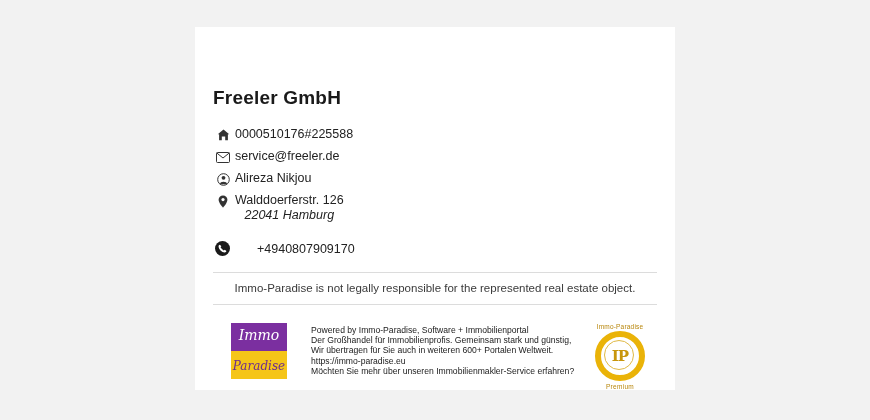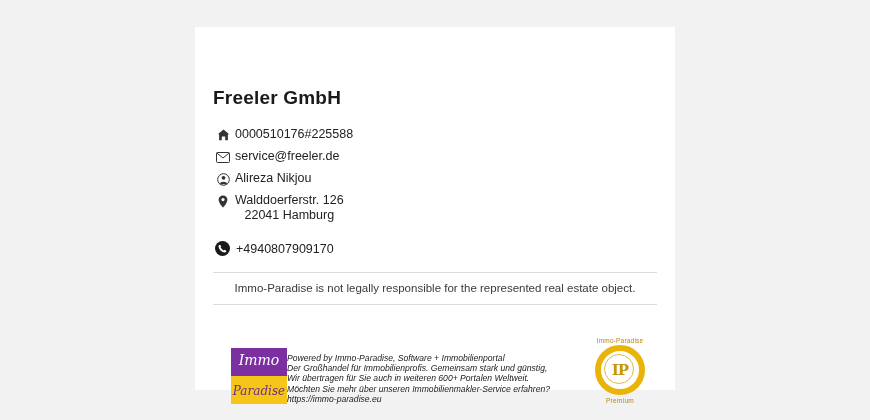--- a/index.html
+++ b/index.html
@@ -56,25 +56,27 @@
     margin-top: 1px;
   }
   .contact-text {
     font-size: 12.5px;
     color: #222222;
     line-height: 15px;
     padding-left: 2px;
   }
   .contact-text .line2 {
     display: block;
+    font-style: italic;
   }
   .phone-row {
     display: flex;
     align-items: center;
     margin-top: 18px;
+    gap: 21px;
   }
   .phone-icon-circle {
     width: 15px;
     height: 15px;
     min-width: 15px;
     border-radius: 50%;
     background: #1a1a1a;
     display: flex;
     align-items: center;
     justify-content: center;
@@ -99,22 +101,22 @@
     padding: 9px 0 10px 0;
   }
   .divider2 {
     border: none;
     border-top: 1px solid #dcdcdc;
     margin: 0;
     width: 444px;
   }
   .footer {
     display: flex;
-    align-items: flex-end;
-    margin-top: 32px;
+    align-items: flex-start;
+    margin-top: 18px;
   }
   .logo-immo {
     width: 56px;
     min-width: 56px;
     height: 56px;
     position: relative;
     margin-left: 18px;
   }
   .logo-immo .top-half {
     position: absolute;
@@ -143,25 +145,25 @@
     left: 0; top: 36px;
     width: 56px;
     text-align: center;
     color: #6d2d8e;
     font-family: "DejaVu Serif", serif;
     font-style: italic;
     font-size: 12px;
   }
   .powered-text {
     flex: 1;
+    padding-left: 24px;
     font-size: 8.6px;
     line-height: 10.2px;
     color: #1a1a1a;
     padding-top: 2px;
-    font-style: italic;
   }
   .powered-text div { white-space: nowrap; }
   .badge {
     width: 62px;
     min-width: 62px;
     text-align: center;
     padding-top: 0px;
     margin-right: 6px;
   }
   .badge-top {
@@ -276,22 +278,22 @@
         <div class="top-half"></div>
         <div class="bottom-half"></div>
         <div class="txt-immo">Immo</div>
         <div class="txt-paradise">Paradise</div>
       </div>
 
       <div class="powered-text">
         <div>Powered by Immo-Paradise, Software + Immobilienportal</div>
         <div>Der Großhandel für Immobilienprofis. Gemeinsam stark und günstig,</div>
         <div>Wir übertragen für Sie auch in weiteren 600+ Portalen Weltweit.</div>
+        <div>https://immo-paradise.eu</div>
         <div>Möchten Sie mehr über unseren Immobilienmakler-Service erfahren?</div>
-        <div>https://immo-paradise.eu</div>
       </div>
 
       <div class="badge">
         <div class="badge-top">Immo-Paradise</div>
         <div class="badge-seal">
           <span class="inner-ring"></span>
           <span class="ip">IP</span>
         </div>
         <div class="badge-bottom">Premium</div>
       </div>

